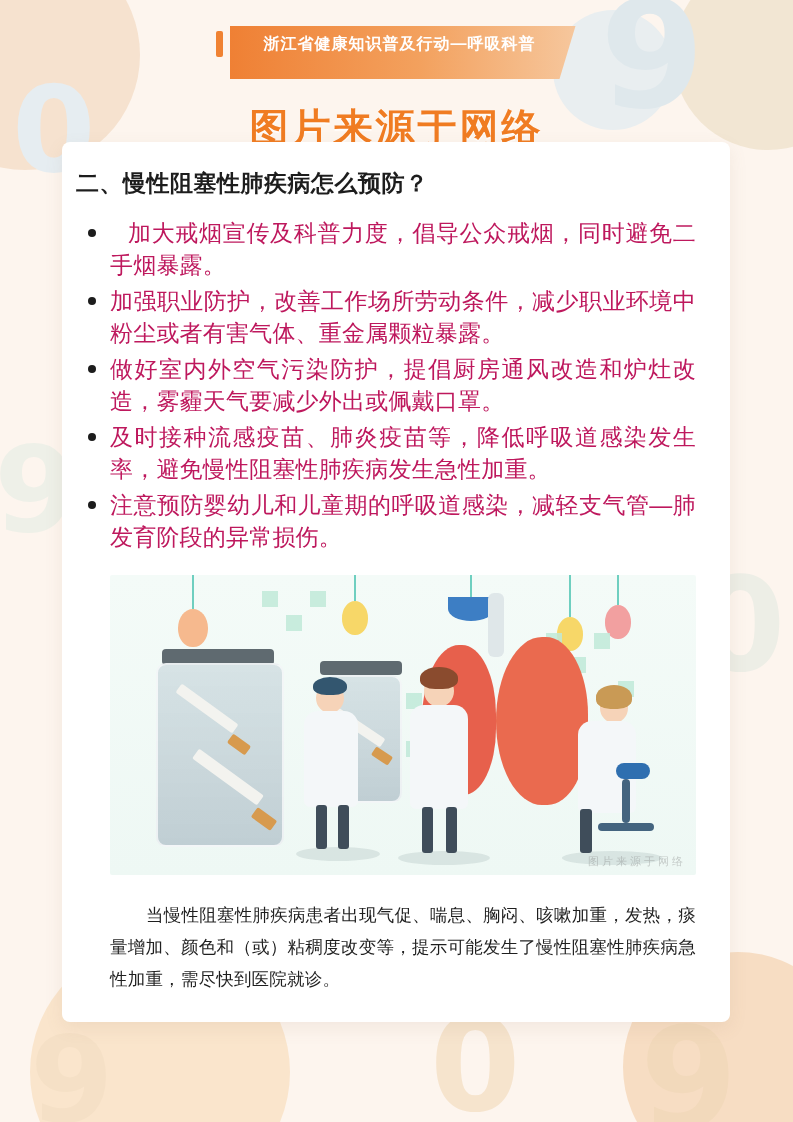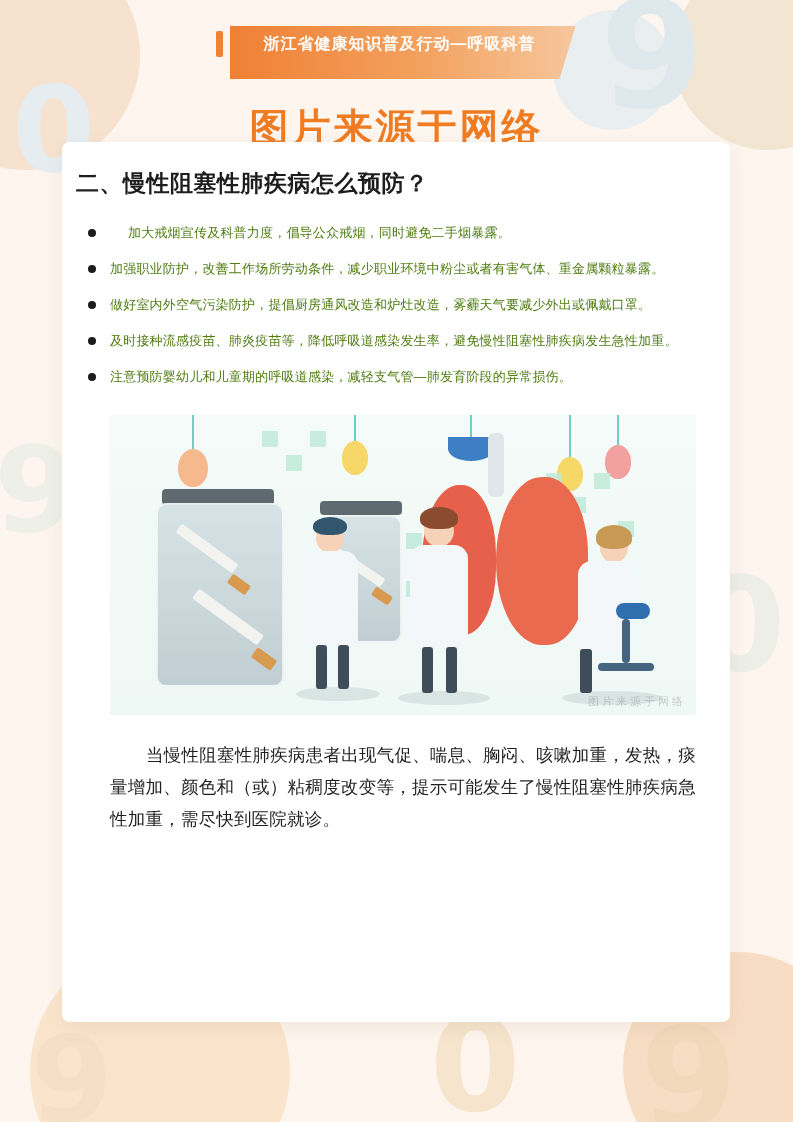--- a/index.html
+++ b/index.html
@@ -95,23 +95,23 @@
     letter-spacing: 0.5px;
   }
 
   ul.points {
     list-style: none;
     margin: 18px 0 0 0;
     padding: 0 34px 0 48px;
   }
   ul.points li {
     position: relative;
-    font-size: 13px;
+    font-size: 23px;
     line-height: 32px;
-    color: #4d7c0f;
+    color: #be185d;
     margin-bottom: 4px;
     letter-spacing: 0.2px;
     text-align: justify;
   }
   ul.points li .dot {
     position: absolute;
     left: -22px;
     top: 12px;
     width: 8px;
     height: 8px;

